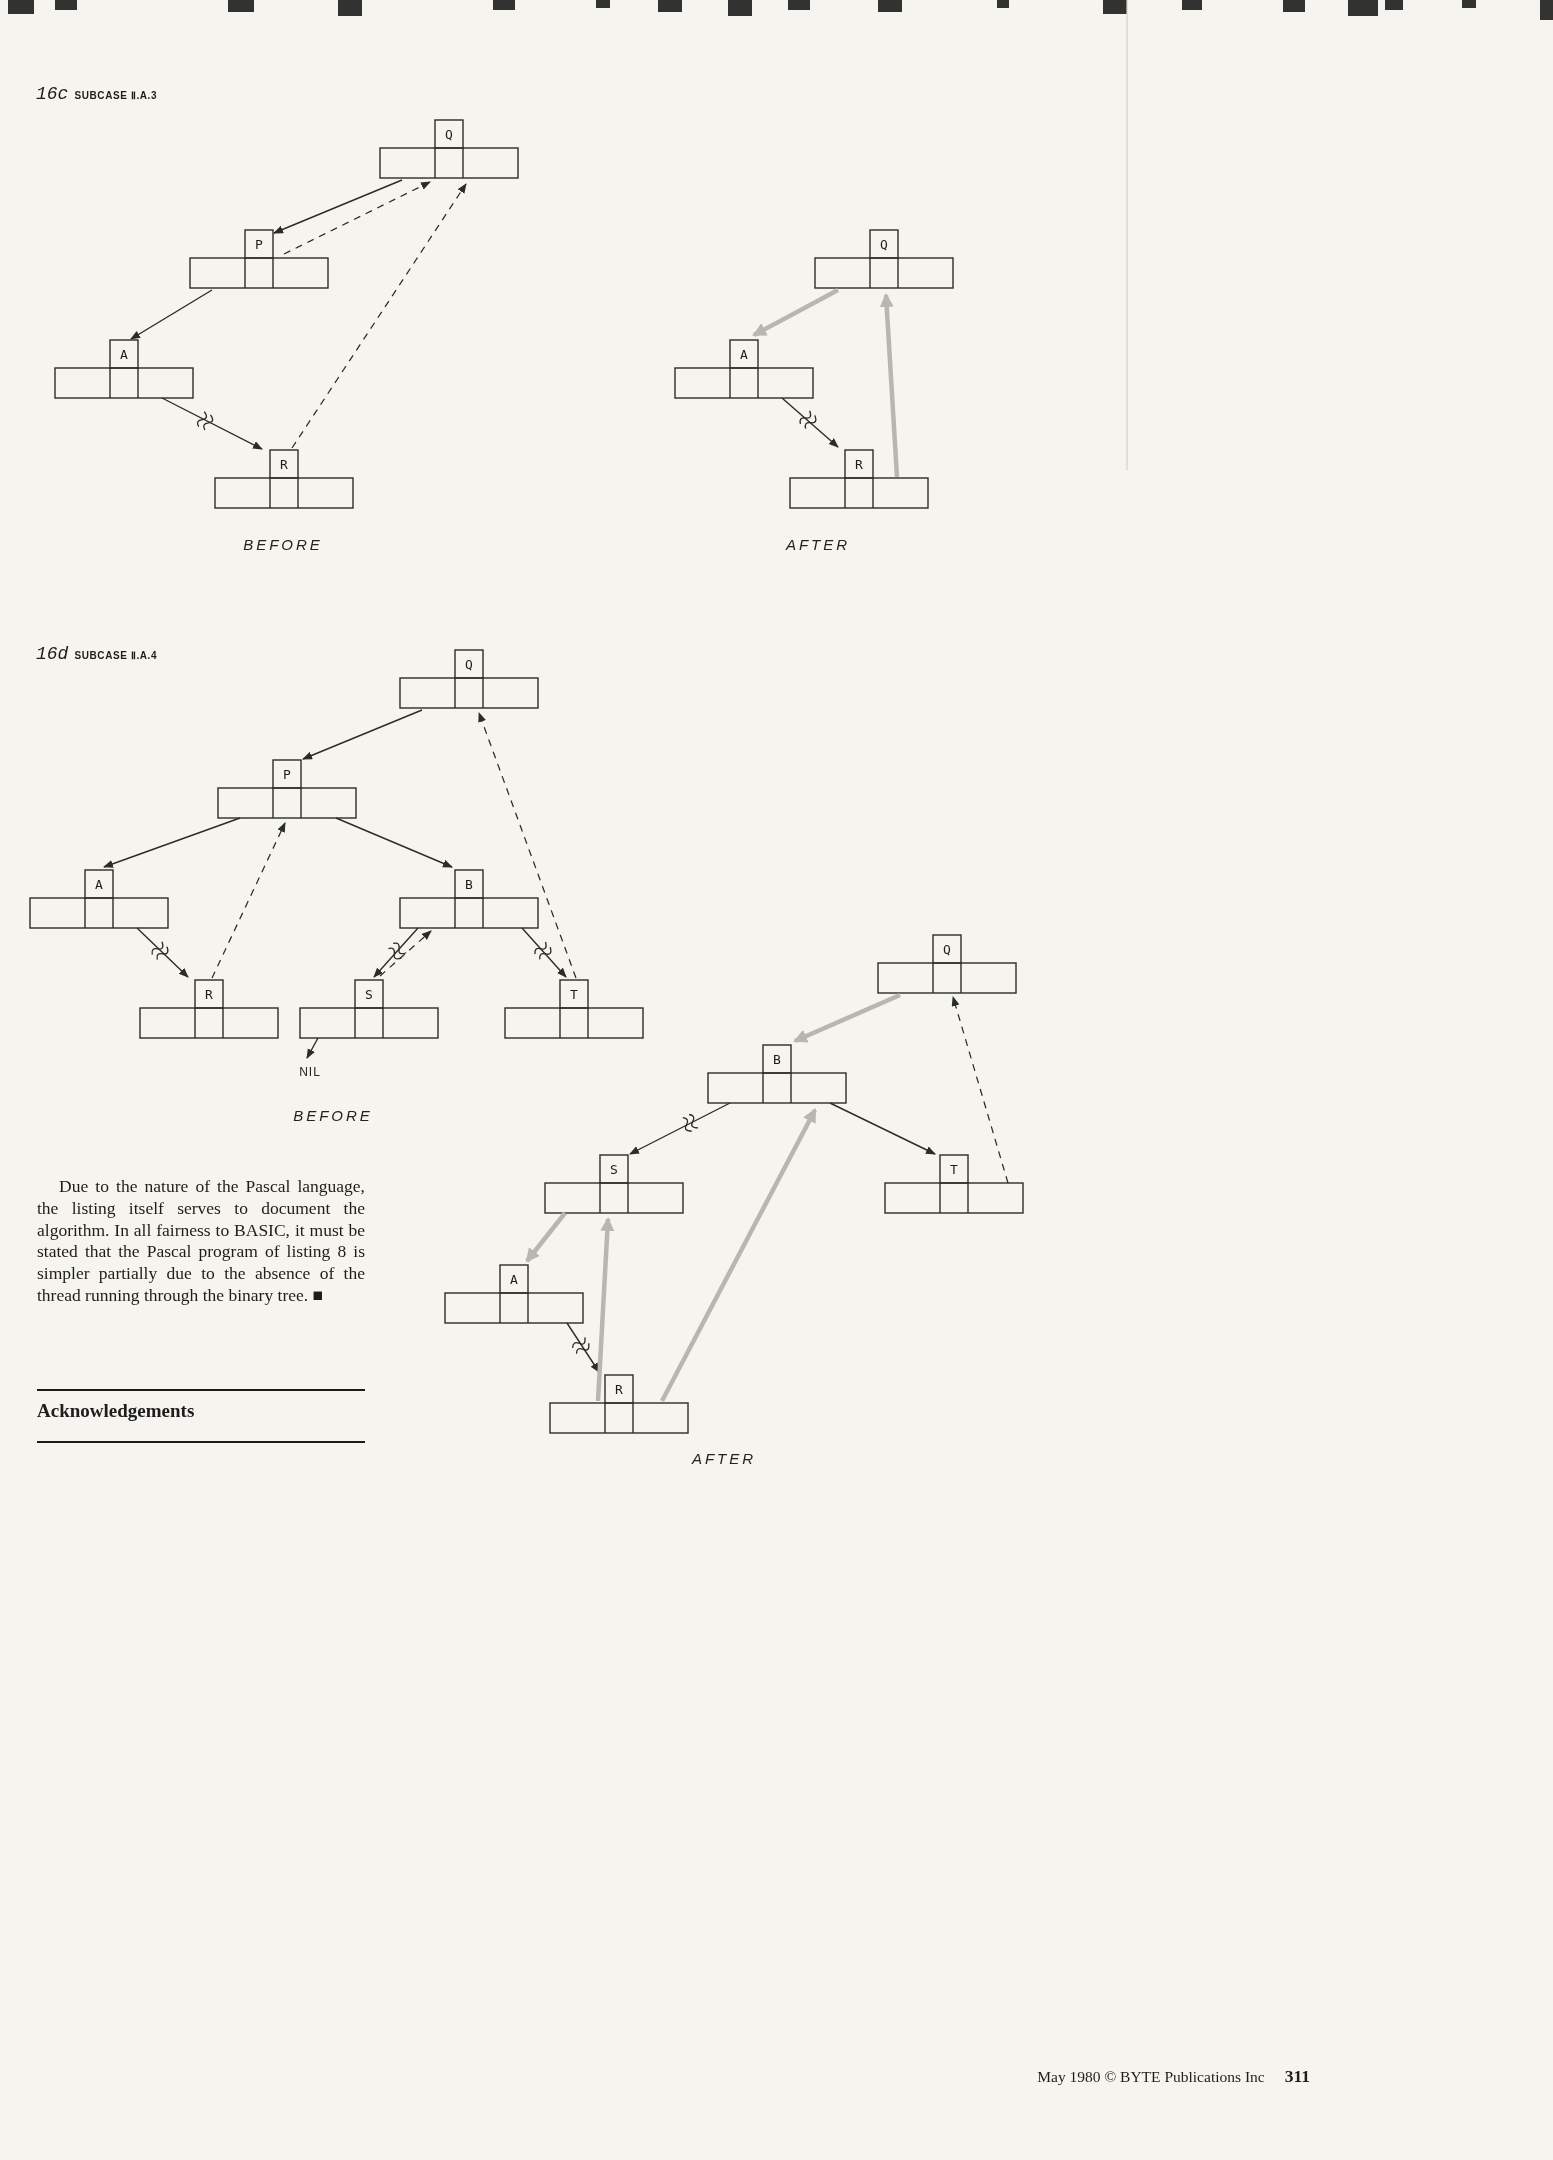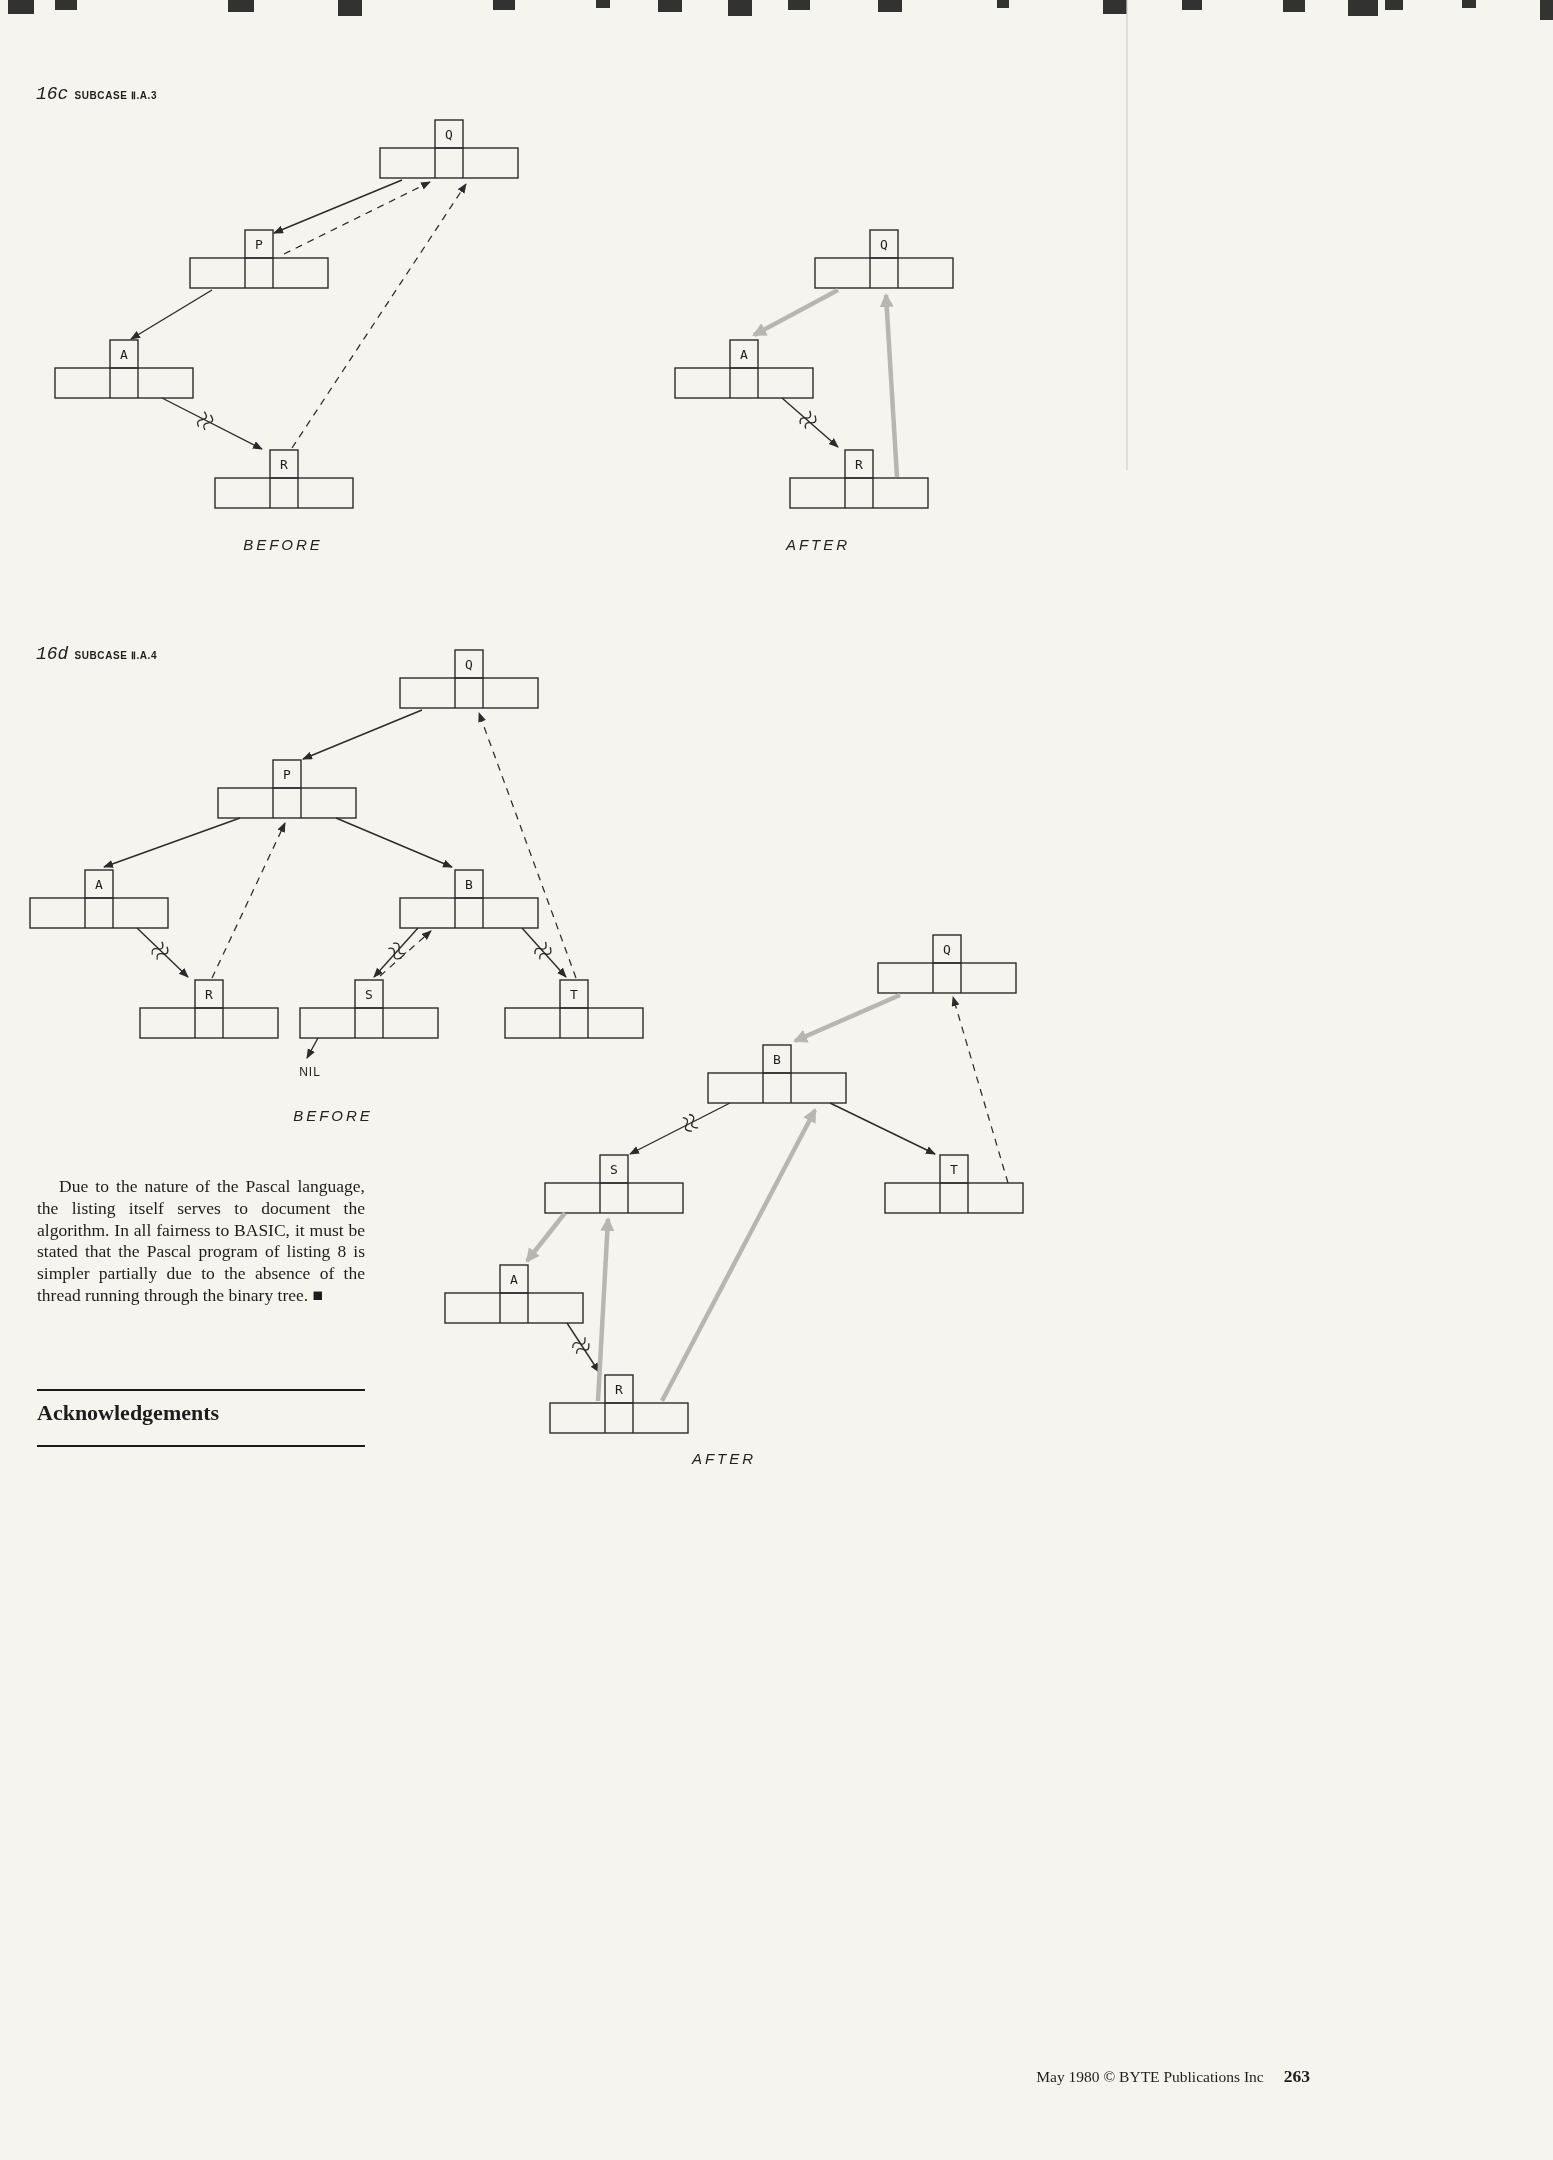--- a/index.html
+++ b/index.html
@@ -35,21 +35,21 @@
   .body-par{
     position:absolute;left:37px;top:1176px;width:328px;
     font-size:17.5px;line-height:21.8px;
     text-align:justify;text-indent:22px;margin:0;
   }
   .ack{
     position:absolute;left:37px;top:1389px;width:328px;
     border-top:2.5px solid #1a1a1a;border-bottom:2.5px solid #1a1a1a;
     padding:9px 0 14px 0;
   }
-  .ack h4{margin:0 0 5px 0;font-size:22px;font-weight:700;}
+  .ack h4{margin:0 0 5px 0;font-size:19px;font-weight:700;}
   .ack p{margin:0;font-style:italic;font-size:16px;line-height:21.5px;text-indent:18px;}
   .footer{
     position:absolute;left:700px;top:2066px;width:610px;
     text-align:right;font-size:15.5px;
   }
   .footer .pageno{font-weight:700;font-size:17.5px;margin-left:20px;}
 </style>
 </head>
 <body>
 
@@ -289,16 +289,16 @@
     <span class="fignum">16d</span><span class="figtitle">SUBCASE Ⅱ.A.4</span>
   </div>
 
   <p class="body-par">Due to the nature of the Pascal language, the listing itself serves to document the algorithm. In all fairness to BASIC, it must be stated that the Pascal program of listing 8 is simpler partially due to the absence of the thread running through the binary tree. ■</p>
 
   <div class="ack">
     <h4>Acknowledgements</h4>
   </div>
 
   <div class="footer">
-    <span>May 1980 © BYTE Publications Inc</span><span class="pageno">263</span>
+    <span>May 1980 © BYTE Publications Inc</span><span class="pageno">311</span>
   </div>
 
 </div>
 
 </body></html>

